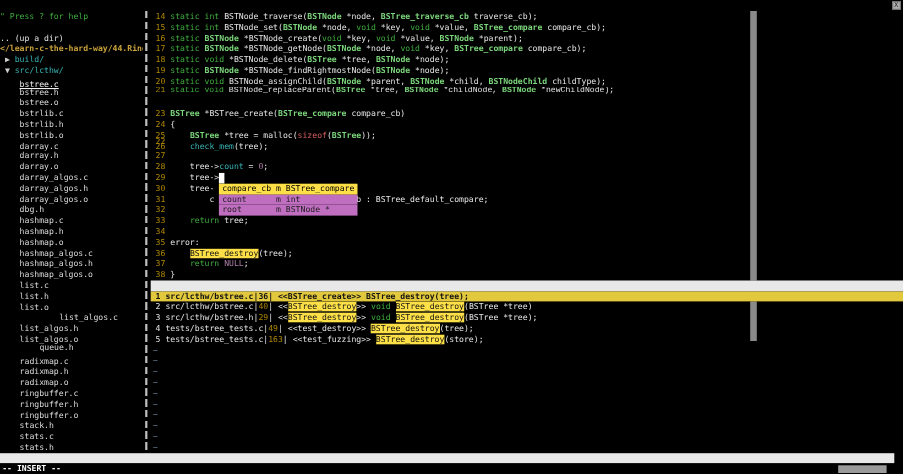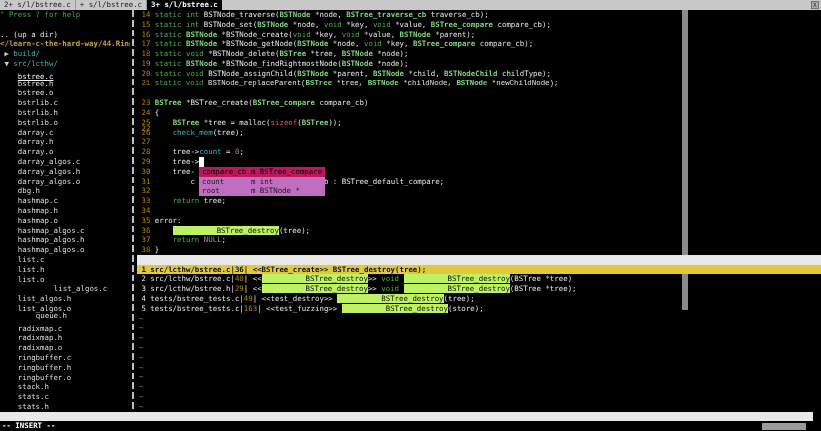--- a/index.html
+++ b/index.html
@@ -6,21 +6,21 @@
   .screen{position:relative;width:821px;height:431px;background:#000;overflow:hidden;
           font-family:"DejaVu Sans Mono","Liberation Mono",monospace;font-size:7.4px;line-height:9.8px;color:#e4e4e4;}
   .row{position:absolute;height:9.8px;white-space:pre;overflow:hidden;}
   
   .p{color:#e4e4e4;}
   .k{color:#3fae3f;}
   .t{color:#7cd67c;font-weight:bold;}
   .f{color:#3ab5b5;}
   .n{color:#ad7fa8;}
   .s{color:#d75f5f;}
-  .h{background:#bef264;color:#111;padding-left:44px;}
+  .h{background:#fde047;color:#111;}
   .ln{color:#af8700;}
   .cur{display:inline-block;width:4.45px;height:9.8px;background:#ffffff;vertical-align:top;}
   
   .cmt{color:#3fae3f;}
   .root{color:#c9a23c;font-weight:bold;}
   .dir{color:#3ab5b5;}
   .ar{color:#cfcfcf;}
   .file{color:#dcdcdc;}
   .fa{color:#f0f0f0;text-decoration:underline;}
   .sel{color:#111;font-weight:bold;}
@@ -31,35 +31,30 @@
   .tab-close{position:absolute;right:2px;top:0.5px;width:8.5px;height:8.5px;background:#aeaeae;border:1px solid #6f6f6f;
              box-sizing:border-box;color:#222;font-size:6px;line-height:6.5px;text-align:center;}
   
   .statusline{position:absolute;background:#e8e8e8;color:#000;font-weight:bold;white-space:pre;height:9.8px;overflow:hidden;}
   .qfsel{background:#e2c83d;}
   .vsep{position:absolute;left:132px;top:10px;width:1.6px;height:401.6px;
         background:repeating-linear-gradient(to bottom,#c0c0c0 0 6.8px,#000 6.8px 9.8px);}
   .greybar{position:absolute;left:682px;width:6px;background:#8a8a8a;}
   .popup{position:absolute;left:199px;top:166.8px;width:126px;z-index:5;}
   .popup .prow{height:9.8px;white-space:pre;background:#c06ec0;color:#1c1c1c;padding-left:3px;overflow:hidden;}
-  .popup .prow.selected{background:#be185d;color:#000;}
+  .popup .prow.selected{background:#fde047;color:#000;}
   .tilde{color:#7593ad;}
   .cmdline{position:absolute;left:2px;top:421.4px;height:9.6px;color:#fff;font-weight:bold;white-space:pre;}
   .mousebox{position:absolute;left:762px;top:423px;width:44px;height:7px;background:#9a9a9a;}
 </style>
 </head>
 <body>
 
 <div class="screen">
 
-  <div class="tabline">
-      <div class="tab">2+ s/l/bstree.c</div>
-      <div class="tab">+ s/l/bstree.c</div>
-      <div class="tab active">3+ s/l/bstree.c</div>
-    </div>
   <div class="tab-close">X</div>
 
   <div id="sidebar">
       <div class="row" style="left: 0px; top: 10px; width: 130px;"><span class="cmt">" Press ? for help</span></div>
       <div class="row" style="left: 0px; top: 19.8px; width: 130px;"></div>
       <div class="row" style="left: 0px; top: 29.6px; width: 130px;"><span class="p">.. (up a dir)</span></div>
       <div class="row" style="left: 0px; top: 39.4px; width: 130px;"><span class="root">&lt;/learn-c-the-hard-way/44.Ring</span></div>
       <div class="row" style="left: 0px; top: 49.2px; width: 130px;"><span class="p"> </span><span class="ar">▶ </span><span class="dir">build/</span></div>
       <div class="row" style="left: 0px; top: 59px; width: 130px;"><span class="p"> </span><span class="ar">▼ </span><span class="dir">src/lcthw/</span></div>
       <div class="row" style="left: 0px; top: 72px; width: 130px;"><span class="p">    </span><span class="fa">bstree.c</span></div>

